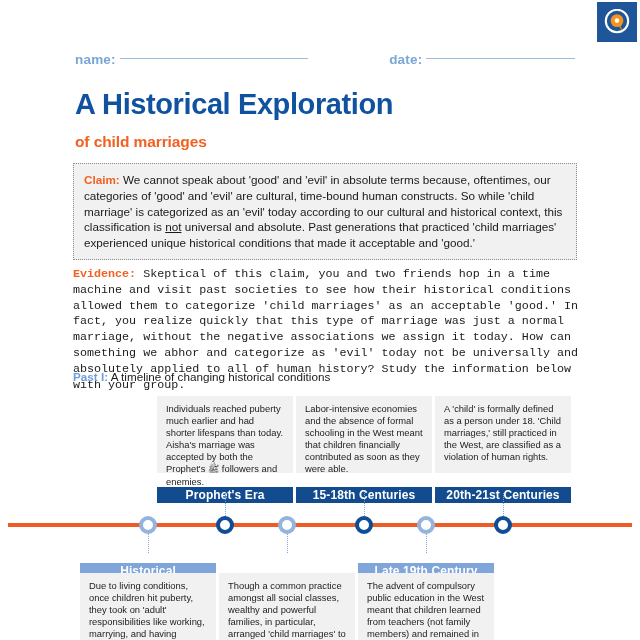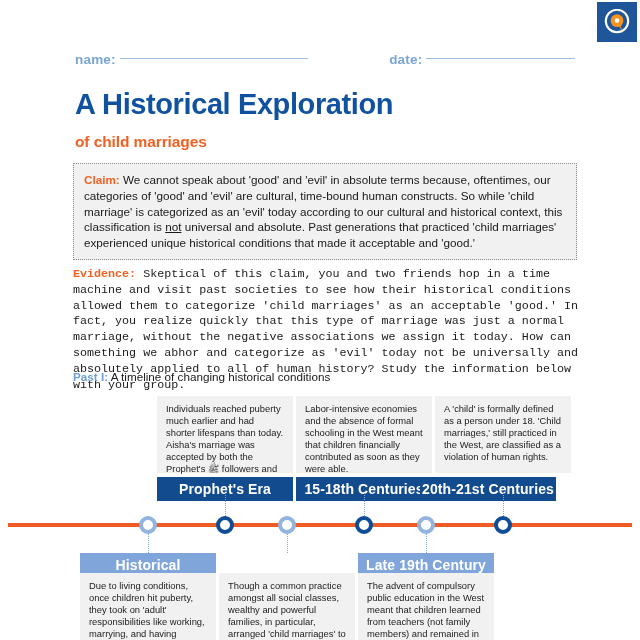--- a/index.html
+++ b/index.html
@@ -76,23 +76,23 @@
     background:#ef5b25;
   }
 
   .card{
     position:absolute;background:#f1f1f1;box-sizing:border-box;
     padding:7px 9px 6px 9px;
     font-size:9.4px;line-height:12.1px;color:#1c1c1c;
   }
   .card.upper{width:136px;height:77px;top:0;}
   .bar{
-    position:absolute;width:136px;height:24px;box-sizing:border-box;
+    position:absolute;width:136px;height:16px;box-sizing:border-box;
     display:flex;align-items:center;justify-content:center;
-    font-size:14px;font-weight:bold;color:#ffffff;letter-spacing:.1px;
+    font-size:12px;font-weight:bold;color:#ffffff;letter-spacing:.1px;margin-top:10px;
   }
   .bar.upper{background:#134b8f;top:81px;}
   .bar.lower{background:#7fa5da;top:157px;}
   .card.lower{
     width:136px;height:84px;top:177px;overflow:hidden;
   }
 
   
   .stem{position:absolute;width:0;border-left:1.4px dotted #7fa5da;}
   .stem.up{top:97px;height:27px;}
@@ -146,21 +146,21 @@
   <div id="timeline">
 
     <div class="tl-axis"></div>
 
     <div class="card upper" style="left:157px">Individuals reached puberty much earlier and had shorter lifespans than today. Aisha's marriage was accepted by both the Prophet's ﷺ followers and enemies.</div>
     <div class="card upper" style="left:296px">Labor-intensive economies and the absence of formal schooling in the West meant that children financially contributed as soon as they were able.</div>
     <div class="card upper" style="left:435px">A 'child' is formally defined as a person under 18. 'Child marriages,' still practiced in the West, are classified as a violation of human rights.</div>
 
     <div class="bar upper" style="left:157px">Prophet's Era</div>
     <div class="bar upper" style="left:296px">15-18th Centuries</div>
-    <div class="bar upper" style="left:420px">20th-21st Centuries</div>
+    <div class="bar upper" style="left:435px">20th-21st Centuries</div>
 
     <div class="stem up" style="left:225px"></div>
     <div class="stem up" style="left:364px"></div>
     <div class="stem up" style="left:503px"></div>
 
     <div class="stem down" style="left:148px"></div>
     <div class="stem down" style="left:287px"></div>
     <div class="stem down" style="left:426px"></div>
 
     <div class="dot light" style="left:139px"></div>

